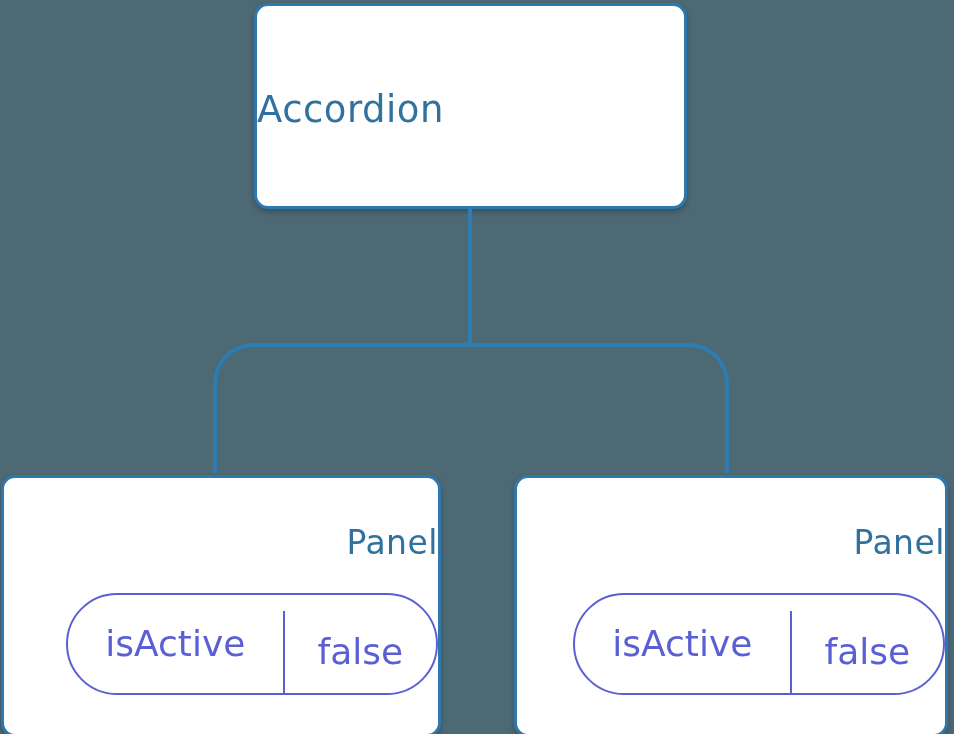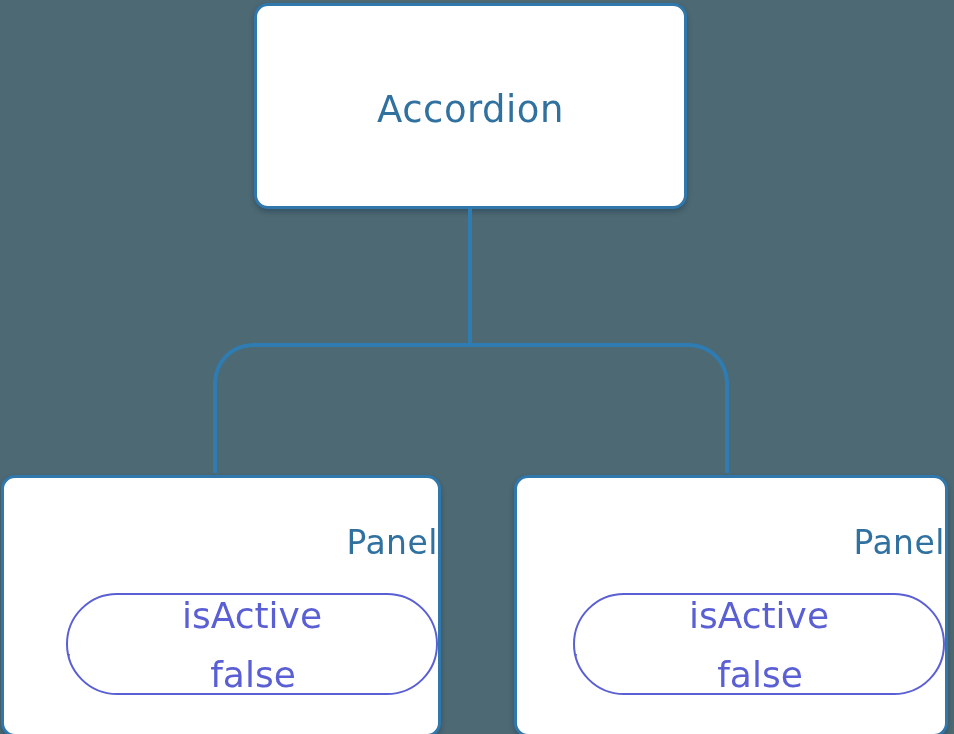--- a/index.html
+++ b/index.html
@@ -20,21 +20,21 @@
   .node{
     position:absolute;
     background:#ffffff;
     border:3px solid var(--box-border);
     border-radius:14px;
     box-sizing:border-box;
     box-shadow:0 3px 5px rgba(15,40,70,0.35);
   }
   .node-root{
     left:254px;top:3px;width:433px;height:206px;
-    display:flex;align-items:center;justify-content:center;
+    display:flex;align-items:center;justify-content:flex-start;
     padding-top:6px;
   }
   .root-label{
     font-size:37px;
     color:var(--node-text);
     letter-spacing:0.5px;
   }
   .stem{
     position:absolute;
     left:468px;top:208px;width:4px;height:137px;
@@ -64,21 +64,20 @@
   .pill{
     margin-top:30px;
     width:372px;height:102px;
     border:2px solid var(--accent);
     border-radius:60px;
     box-sizing:border-box;
     display:flex;
     color:var(--accent);
     font-size:36px;
     overflow:hidden;
-    flex-direction:column;
   }
   .pill .cell{
     display:flex;align-items:center;justify-content:center;
     padding-bottom:2px;
   }
   .cell-key{flex:1.42;}
   .cell-val{flex:1;border-left:2px solid var(--accent);margin-top:16px;}
 </style>
 </head>
 <body>

